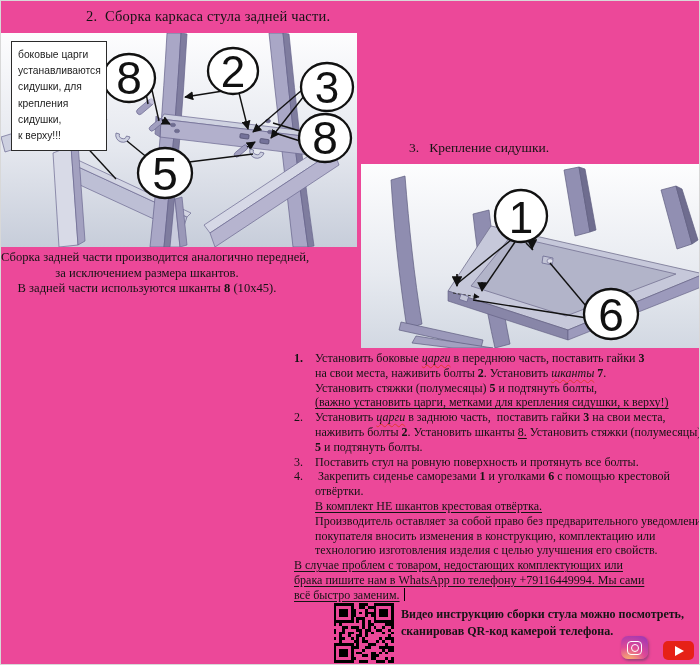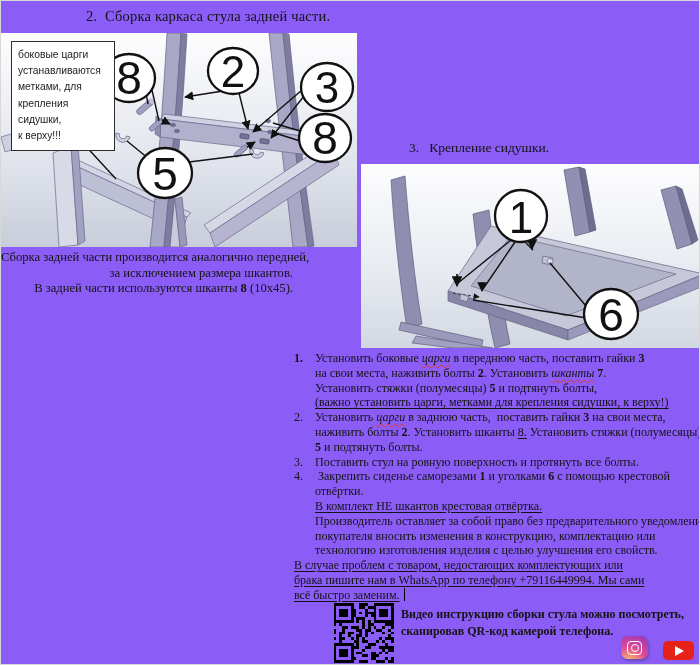--- a/index.html
+++ b/index.html
@@ -1,33 +1,33 @@
 <!DOCTYPE html>
 <html><head>
 <meta charset="utf-8">
 <style>
   html,body{margin:0;padding:0;background:#888;}
   .page{
     position:relative;width:700px;height:665px;margin:0 auto;
-    background:#8b5cf6;overflow:hidden;box-sizing:border-box;
+    background:#ec4899;overflow:hidden;box-sizing:border-box;
     border:1px solid #d8d8d8;
     font-family:"Liberation Serif", serif;color:#141414;
   }
   .h2{position:absolute;left:85px;top:7px;font-size:14.5px;letter-spacing:.2px;}
   .h3{position:absolute;left:408px;top:139px;font-size:13.5px;}
   .diagram{position:absolute;}
   .d1{left:0;top:32px;width:356px;height:214px;}
   .d2{left:360px;top:163px;width:340px;height:184px;}
   .diagram svg{display:block;}
   .note{
     position:absolute;left:10px;top:8px;width:84px;
-    background:#fff;border:1.6px solid #2b2b2b;padding:5px 12px 6px 6px;
+    background:#fff;border:1.6px solid #2b2b2b;padding:5px 4px 6px 6px;
     font-family:"Liberation Sans", sans-serif;font-size:10.3px;line-height:16.2px;color:#1c1c1c;
   }
-  .caption{position:absolute;left:0;top:249px;width:292px;text-align:right;font-size:12.6px;line-height:15.5px;}
+  .caption{position:absolute;left:0;top:249px;width:292px;text-align:center;font-size:12.6px;line-height:15.5px;}
   .instructions{position:absolute;left:293px;top:350px;width:407px;font-size:12px;line-height:14.8px;}
   .li{display:flex;}
   .num{width:21px;flex:none;}
   .line{white-space:nowrap;}
   .b{font-weight:bold;}
   .bu{font-weight:normal;text-decoration:underline;text-underline-offset:2px;}
   .sq{text-decoration:underline wavy #e03a2f 1px;text-decoration-skip-ink:none;text-underline-offset:2px;font-style:italic;}
   .contact{position:absolute;left:293px;top:557px;font-size:12px;line-height:14.8px;}
   .contact .line:last-child::after{
     content:"";display:inline-block;width:3px;height:13px;
@@ -159,21 +159,21 @@
       </g>
       <g>
         <ellipse class="co" cx="164" cy="140" rx="27" ry="25"></ellipse>
         <text class="cn" x="164" y="157" font-size="46">5</text>
       </g>
     </svg>
 
     <div class="note">
       <div>боковые царги</div>
       <div>устанавливаются</div>
-      <div>метками, для</div>
+      <div>сидушки, для</div>
       <div>крепления сидушки,</div>
       <div>к верху!!!</div>
     </div>
   </div>
 
   <div class="caption">
     <div class="line">Сборка задней части производится аналогично передней,</div>
     <div class="line">за исключением размера шкантов.</div>
     <div class="line"><span>В задней части используются шканты </span><span class="b">8</span><span> (10x45).</span></div>
   </div>

